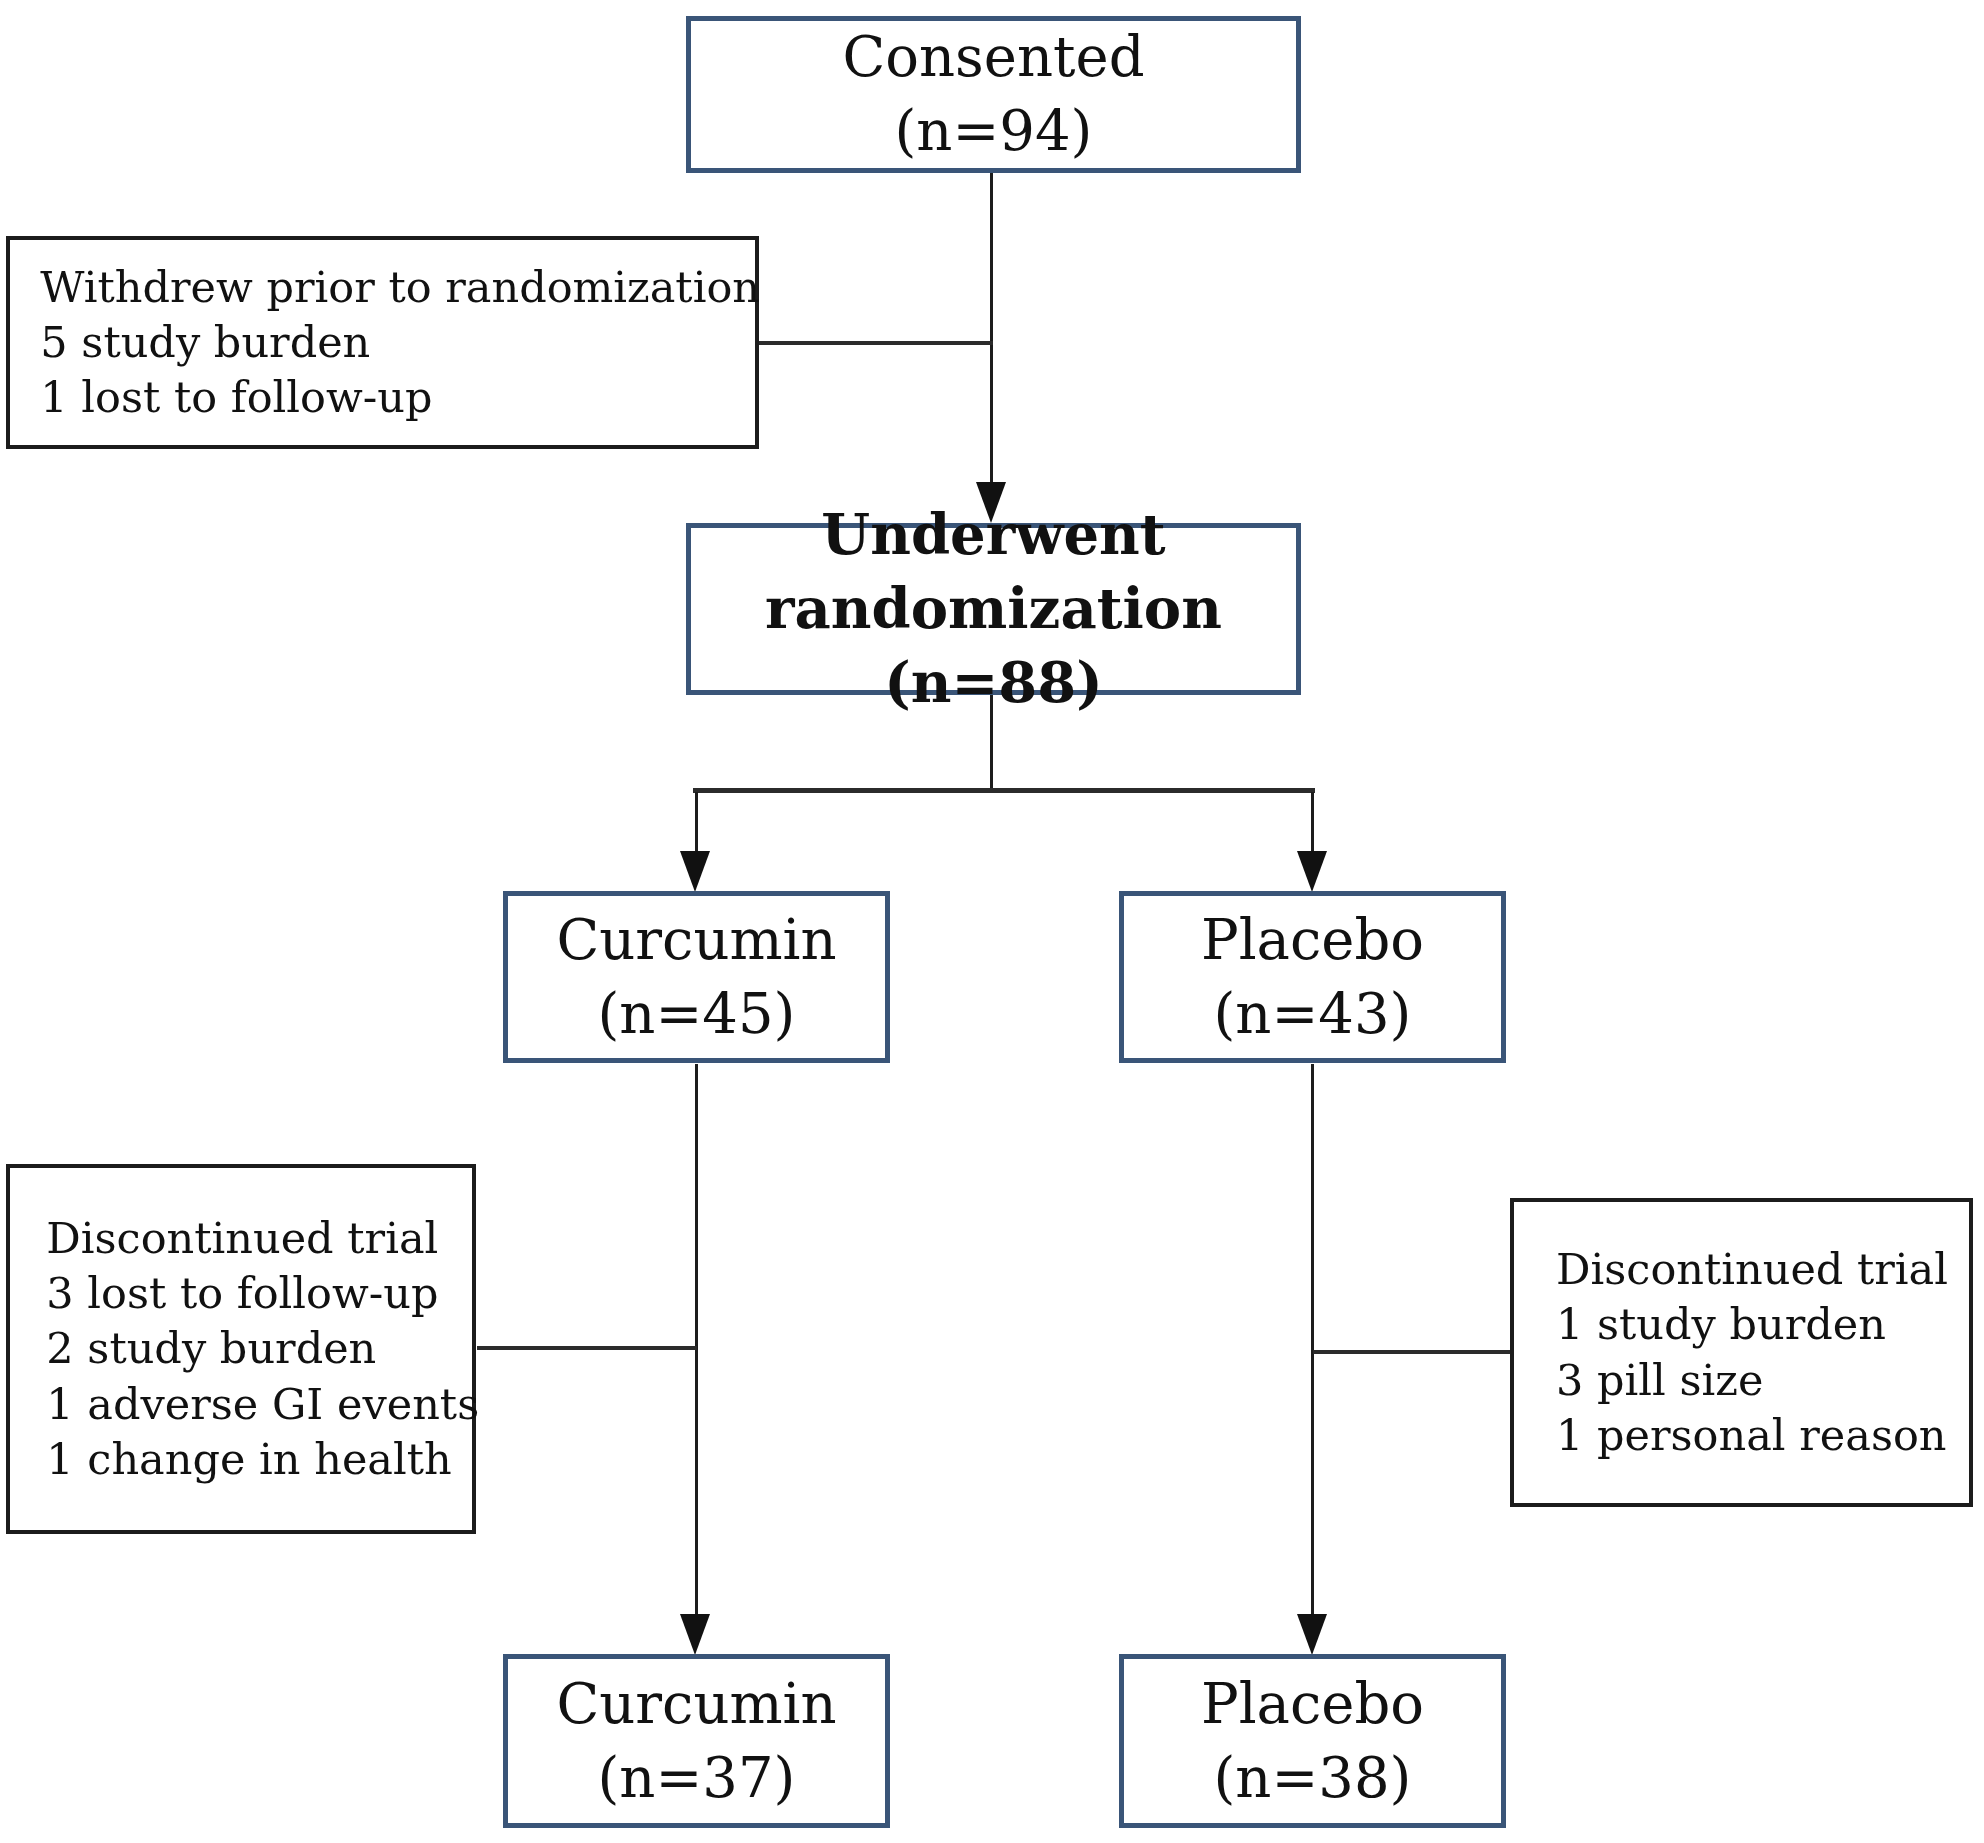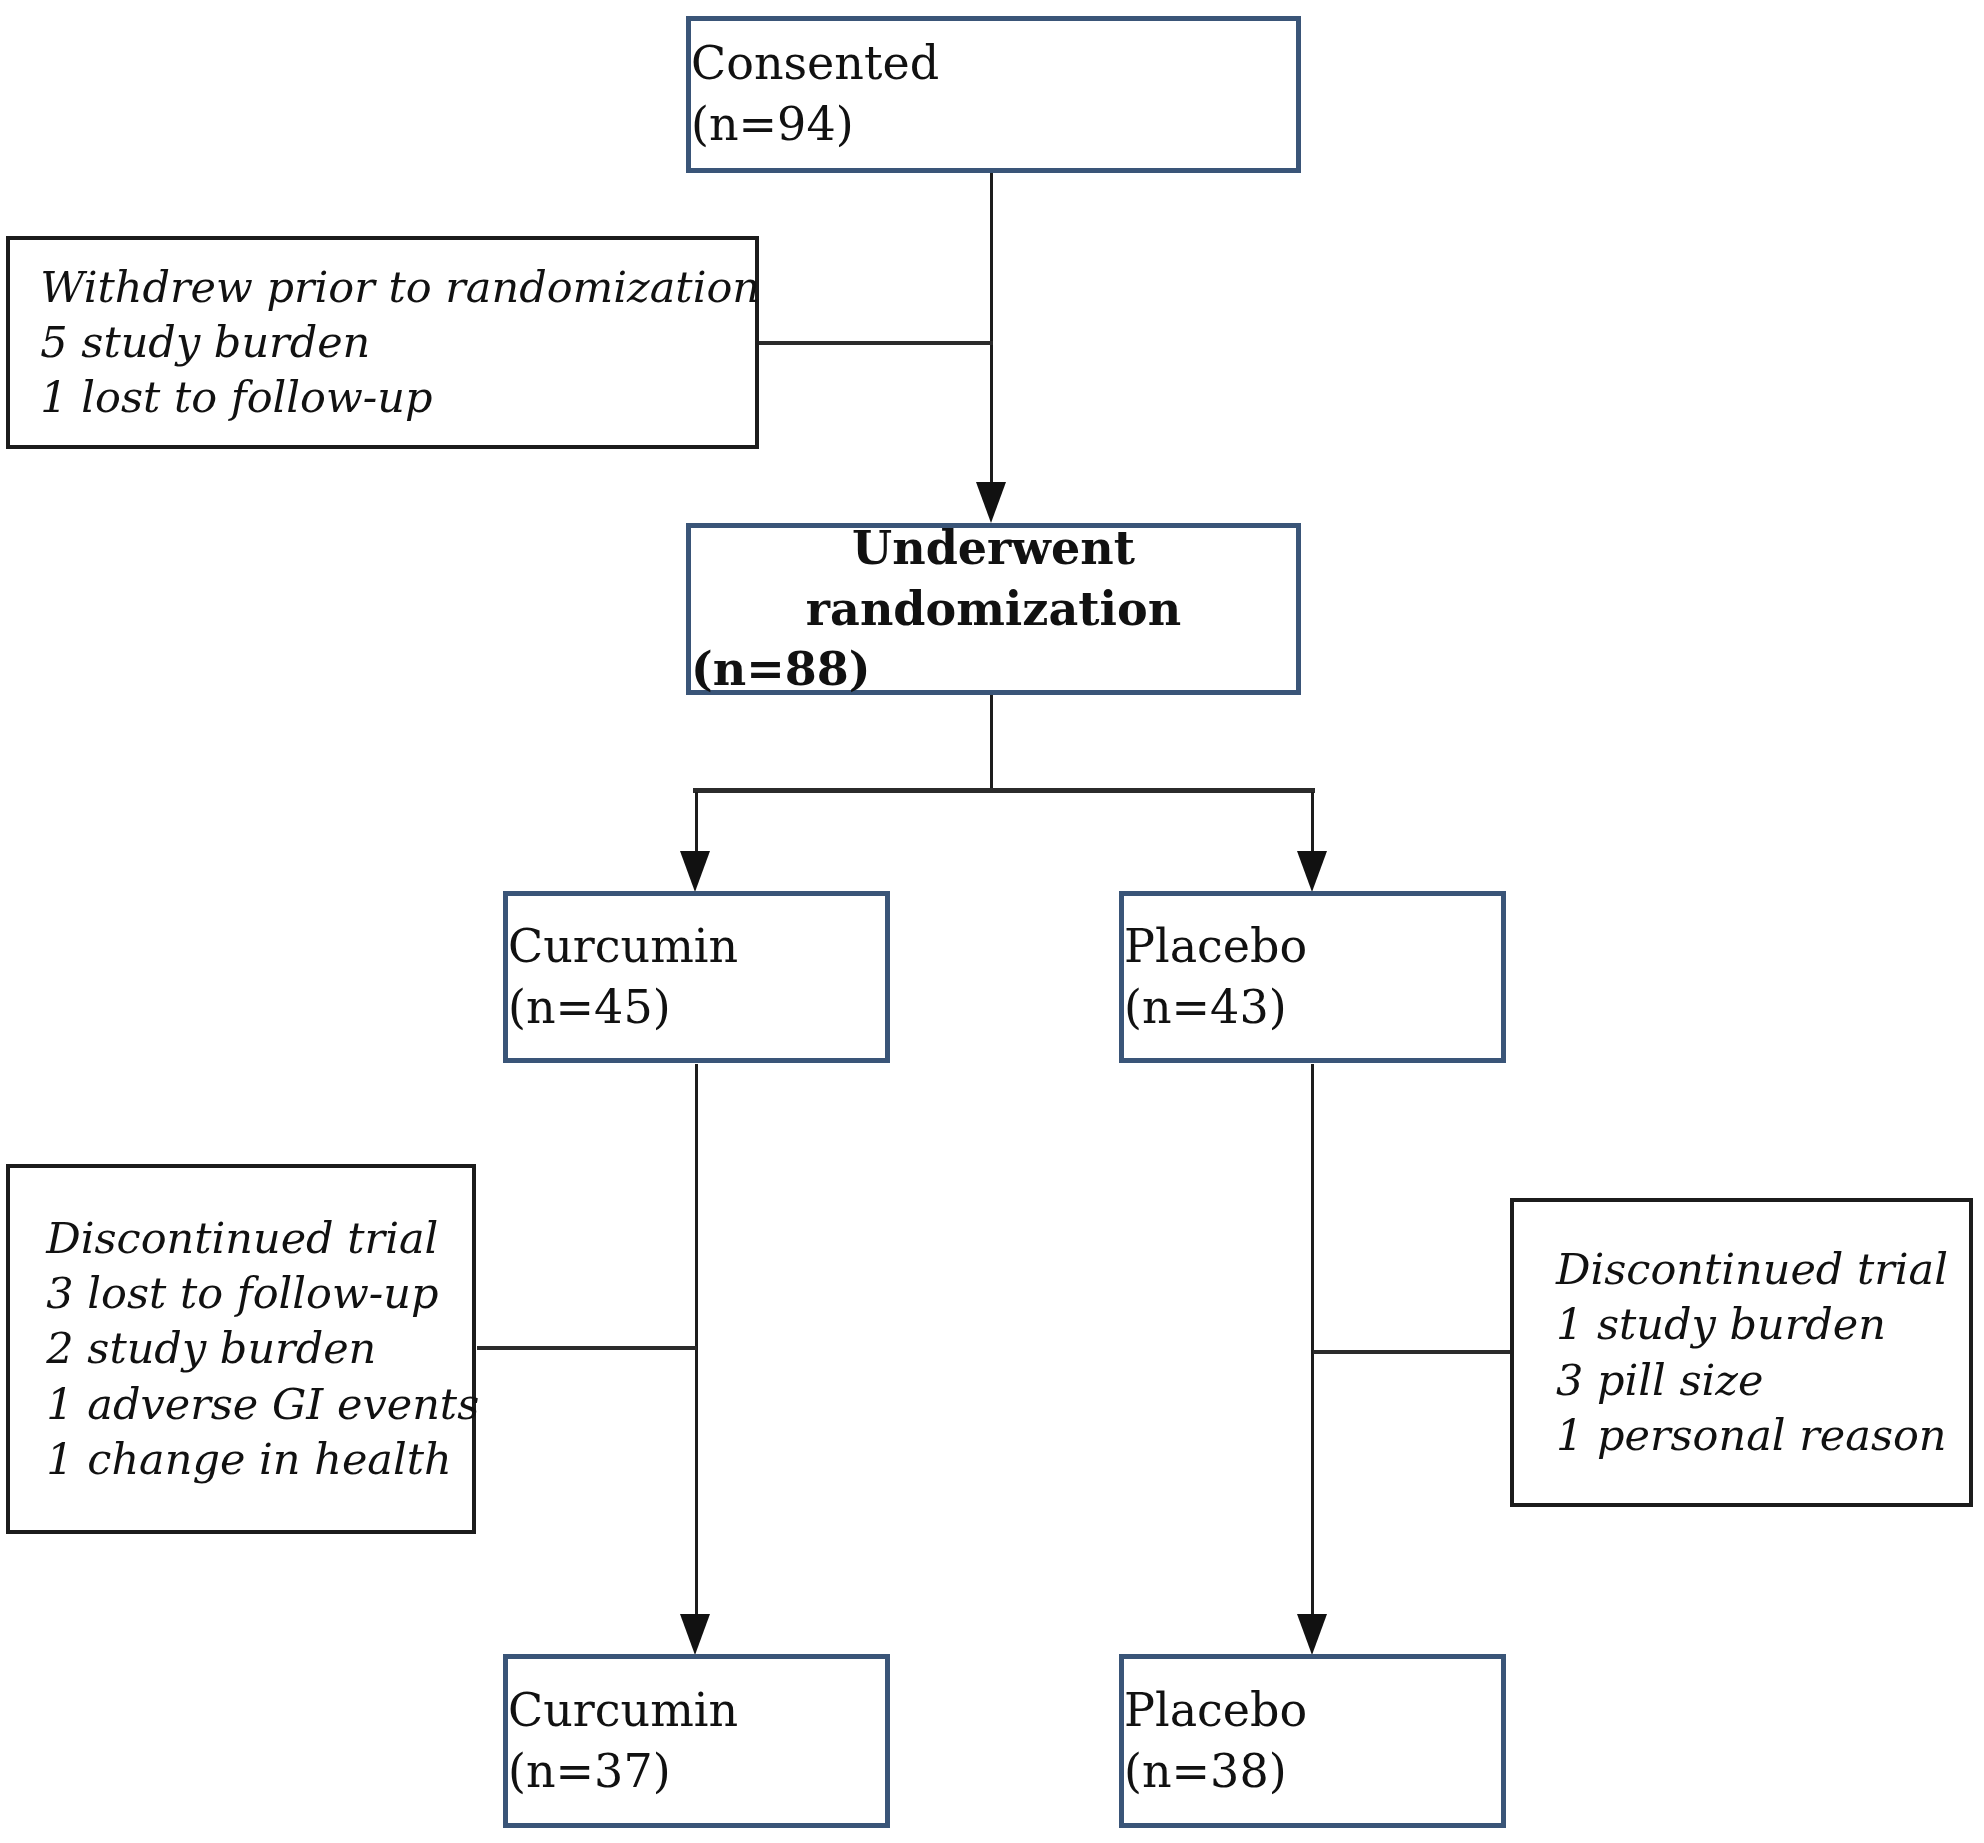--- a/index.html
+++ b/index.html
@@ -22,26 +22,25 @@
     display: flex;
     flex-direction: column;
     justify-content: center;
     color: #111111;
   }
   .box.accent {
     border: 5.2px solid #3a5578;
   }
   .box.plain {
     border: 4.2px solid #1c1c1c;
-    font-style: italic;
   }
   .box.centered {
-    align-items: flex-start;
+    align-items: center;
     text-align: center;
-    font-size: 46px;
+    font-size: 56px;
     line-height: 1.32;
   }
   .box.listing {
     align-items: flex-start;
     text-align: left;
     font-size: 43px;
     line-height: 1.28;
     white-space: nowrap;
   }
   .line-text { display: block; }

